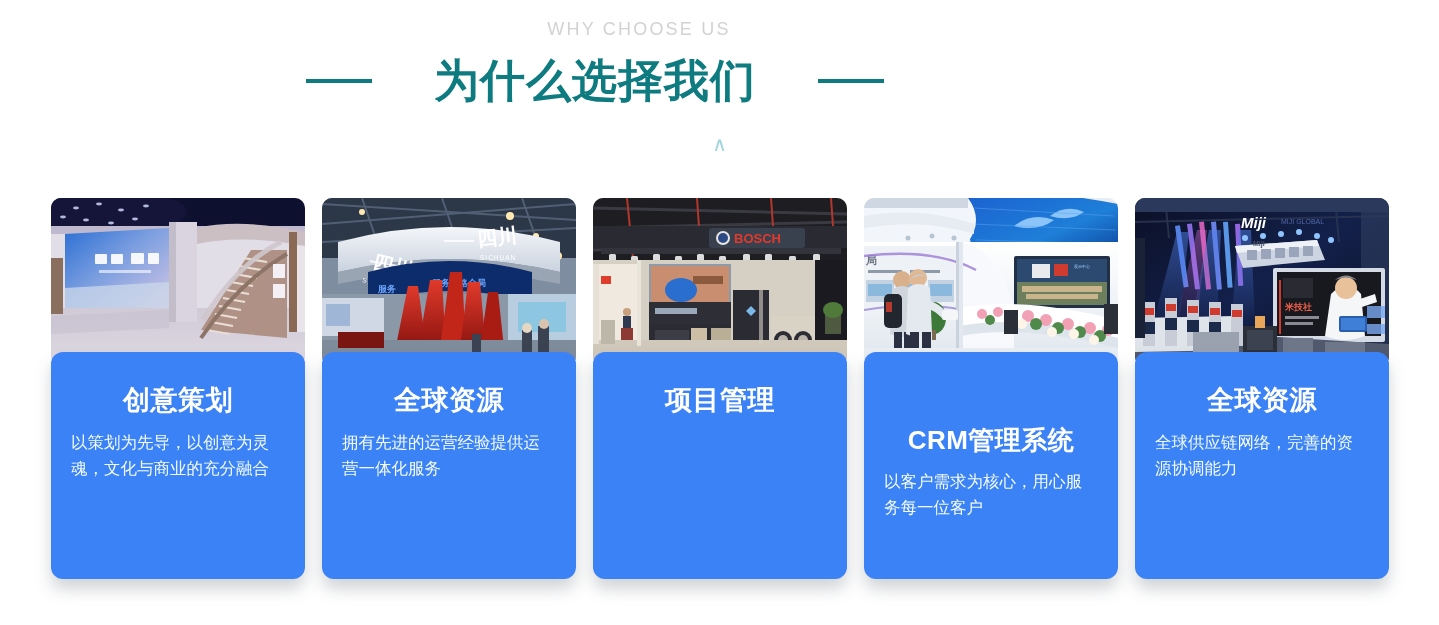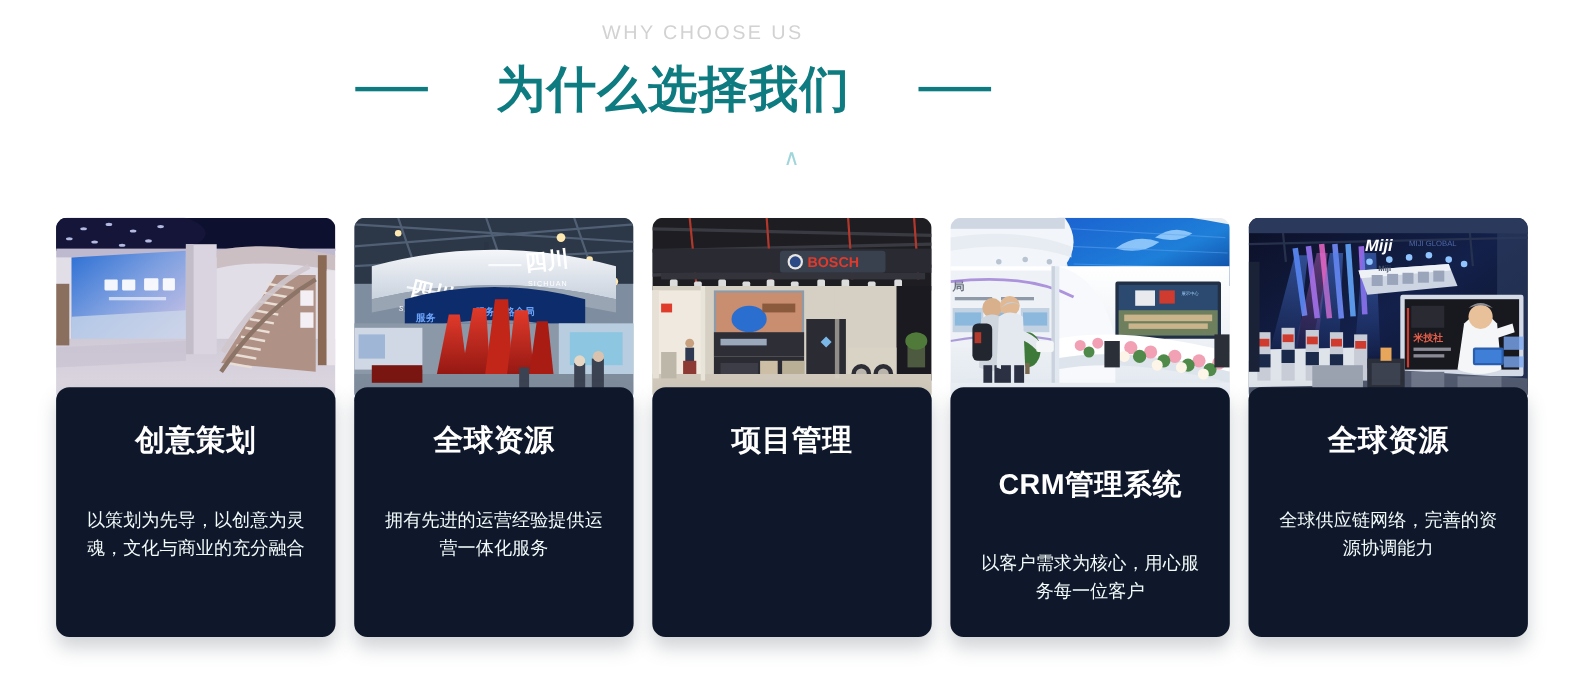--- a/index.html
+++ b/index.html
@@ -16,21 +16,20 @@
     position: absolute; top: 19px; left: 0; width: 1278px;
     text-align: center;
     font-size: 18px; letter-spacing: 2.2px;
     color: #d2d2d2; font-weight: 400;
     white-space: nowrap;
   }
   .title-row {
     position: absolute; top: 58px; left: 0; width: 1190px;
     display: flex; align-items: center; justify-content: center;
     gap: 62px;
-    margin-left: 17px;
   }
   .dash {
     width: 66px; height: 4px; background: #0d7b80; flex: none;
   }
   .title {
     font-size: 45px; font-weight: 700; color: #0d7b80;
     letter-spacing: 1px; line-height: 1; white-space: nowrap;
   }
   .caret {
     position: absolute; top: 134px; left: 0; width: 1439px;
@@ -47,35 +46,35 @@
   .card {
     position: relative; width: 254px; height: 381px; flex: none;
   }
   .card-photo {
     position: absolute; top: 0; left: 0; width: 254px; height: 168px;
     border-radius: 10px; overflow: hidden;
   }
   .card-photo svg { display: block; width: 100%; height: 100%; }
   .card-panel {
     position: absolute; top: 154px; left: 0; width: 254px; height: 227px;
-    background: #0f172a;
+    background: #3b82f6;
     border-radius: 12px;
     box-shadow: 0 10px 16px rgba(90,100,110,0.28);
     display: flex; flex-direction: column; align-items: center;
     padding: 34px 20px 20px 20px;
   }
   .card-title {
     color: #ffffff; font-size: 27px; font-weight: 700;
     letter-spacing: 0.5px; line-height: 1.1; text-align: center;
     white-space: nowrap;
   }
   .card-desc {
-    margin-top: 44px;
+    margin-top: 13px;
     color: #f2fbfa; font-size: 16.5px; font-weight: 400;
-    line-height: 1.62; text-align: center;
+    line-height: 1.62; 
   }
   .card:nth-child(4) .card-title { font-size: 26px; margin-top: 40px; }
 </style>
 </head>
 <body>
 
 <div class="page">
 
   <div class="eyebrow">WHY CHOOSE US</div>
 

